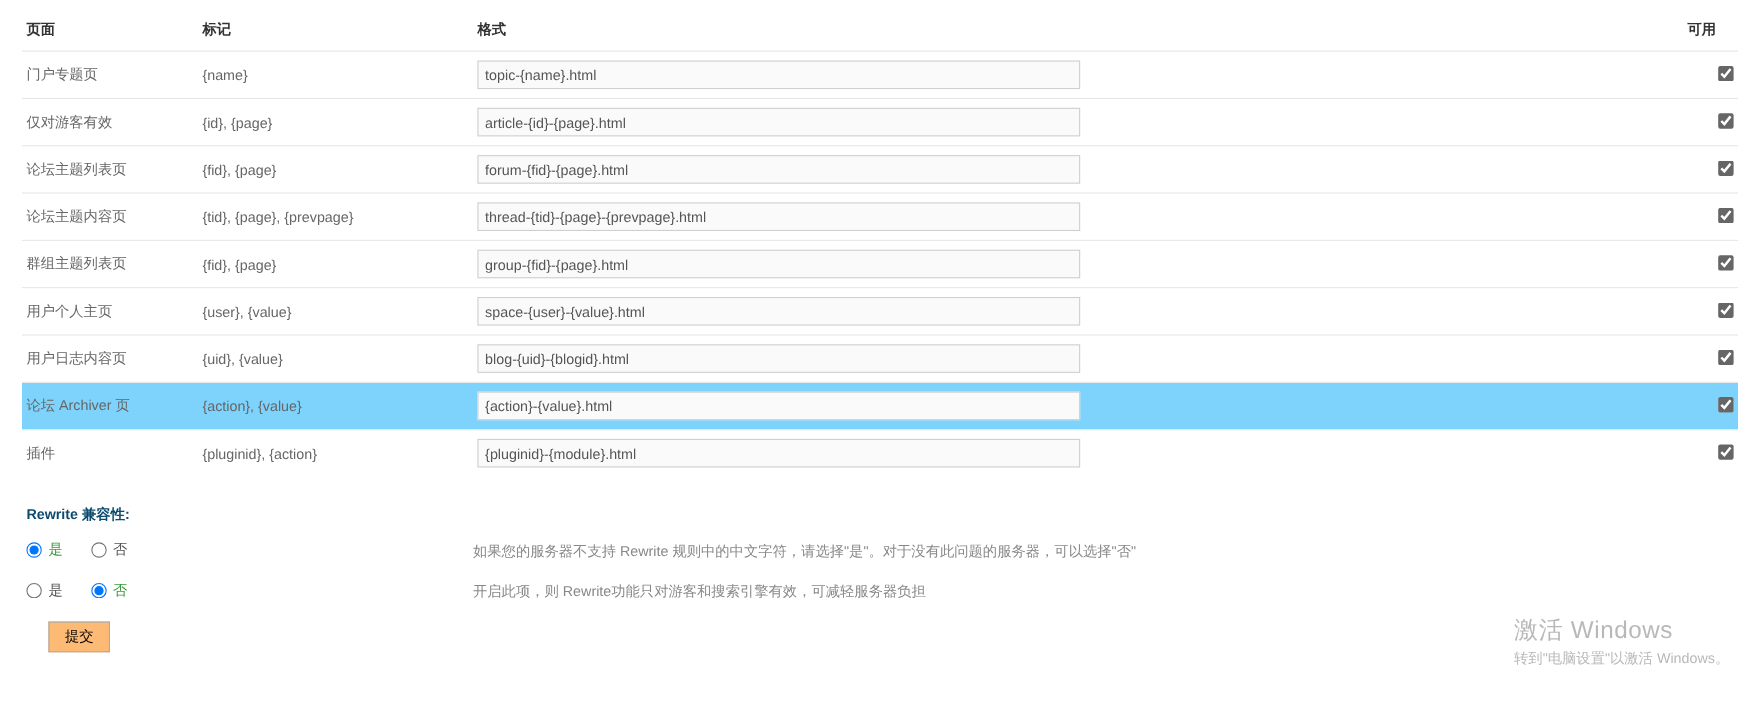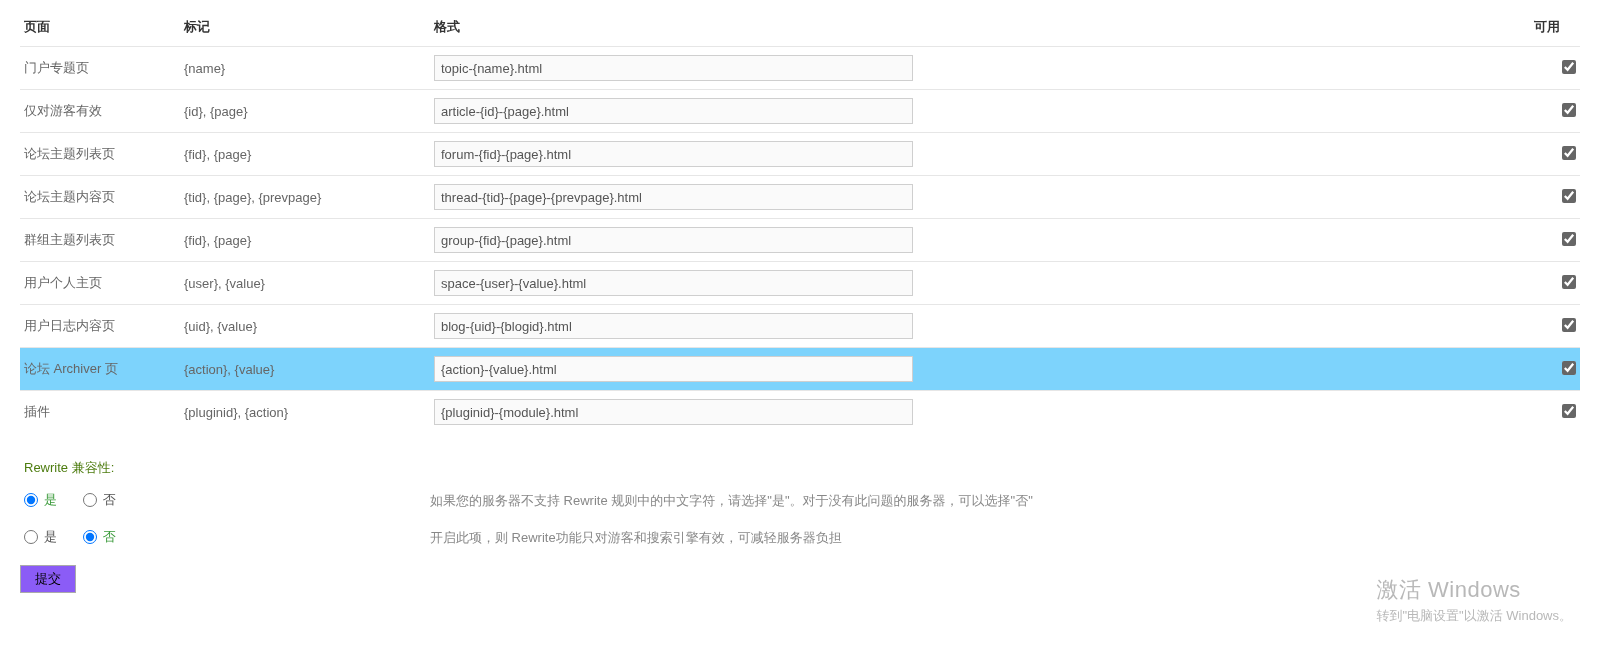--- a/index.html
+++ b/index.html
@@ -30,37 +30,37 @@
     color: #666;
   }
   table.main tbody tr.hover-row {
     background: #7dd3fc;
   }
   col.c-page   { width: 160px; }
   col.c-marker { width: 250px; }
   col.c-format { width: auto; }
   col.c-check  { width: 60px; }
   .fmt-input {
-    width: 479px;
+    width: 548px;
     height: 26px;
     padding: 2px 6px;
     border: 1px solid #cfcfcf;
     background: #fafafa;
     font-family: Tahoma, Arial, sans-serif;
     font-size: 13px;
     color: #555;
   }
   .check-cell { text-align: right; padding-right: 10px; }
   .chk {
     width: 14px; height: 14px;
     accent-color: #666;
   }
   .section-label {
-    font-weight: normal;
-    color: #4d7c0f;
+    font-weight: bold;
+    color: #0c4a6e;
     padding: 22px 4px 14px 4px;
     display: block;
   }
   .radio-row { padding-left: 4px; }
   .radio-group {
     display: inline-flex;
     align-items: center;
     gap: 6px;
     margin-right: 22px;
   }
@@ -78,29 +78,30 @@
     display: grid;
     grid-template-columns: 410px 1fr;
     align-items: start;
     row-gap: 18px;
     margin-top: 4px;
   }
   .submit-btn {
     margin-top: 18px;
     padding: 4px 14px;
     font-size: 13px;
-    background: #8b5cf6;
+    background: #fdba74;
     border: 1px solid #aaa;
     cursor: pointer;
     font-family: inherit;
+    margin-left: 24px;
   }
   .watermark {
     position: fixed;
     right: 28px;
-    bottom: 27px;
+    bottom: 44px;
     text-align: left;
     color: #b8b8b8;
     user-select: none;
     pointer-events: none;
   }
   .watermark .wm-title { font-size: 22px; letter-spacing: 0.5px; }
   .watermark .wm-sub   { font-size: 13px; margin-top: 2px; }
 </style>
 </head>
 <body>

